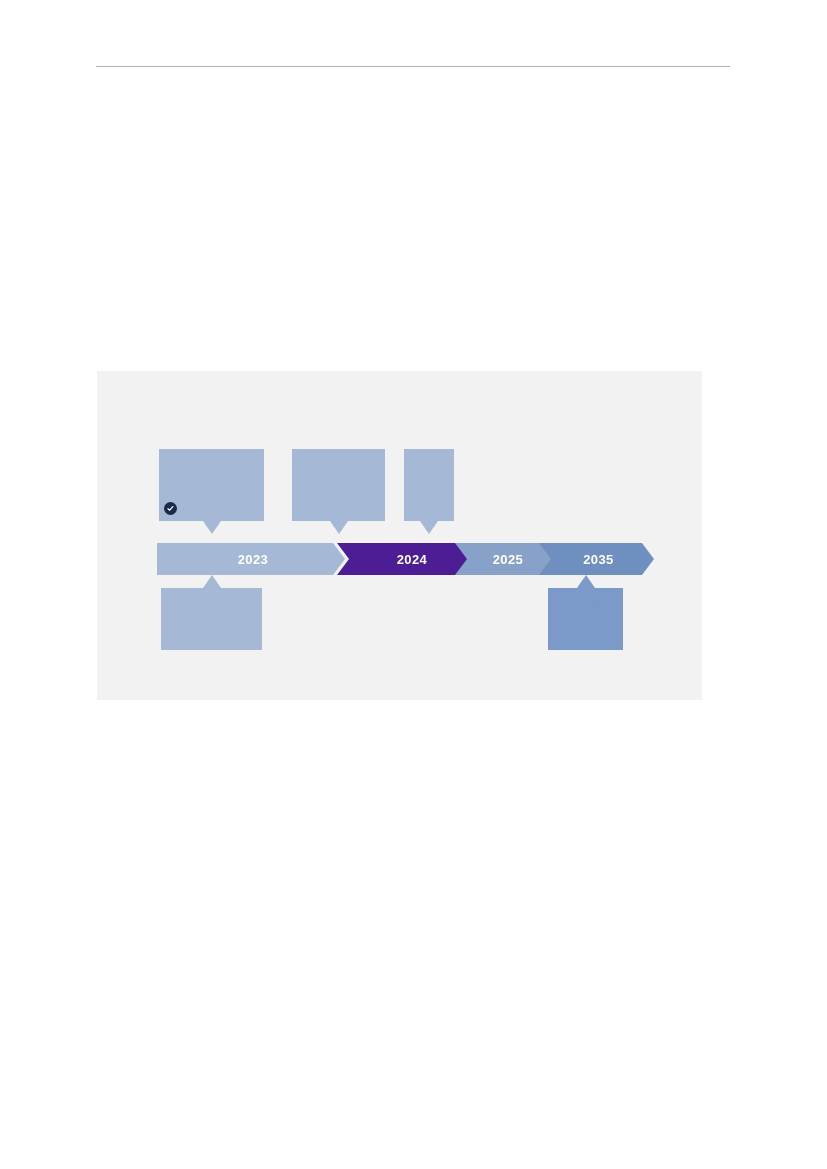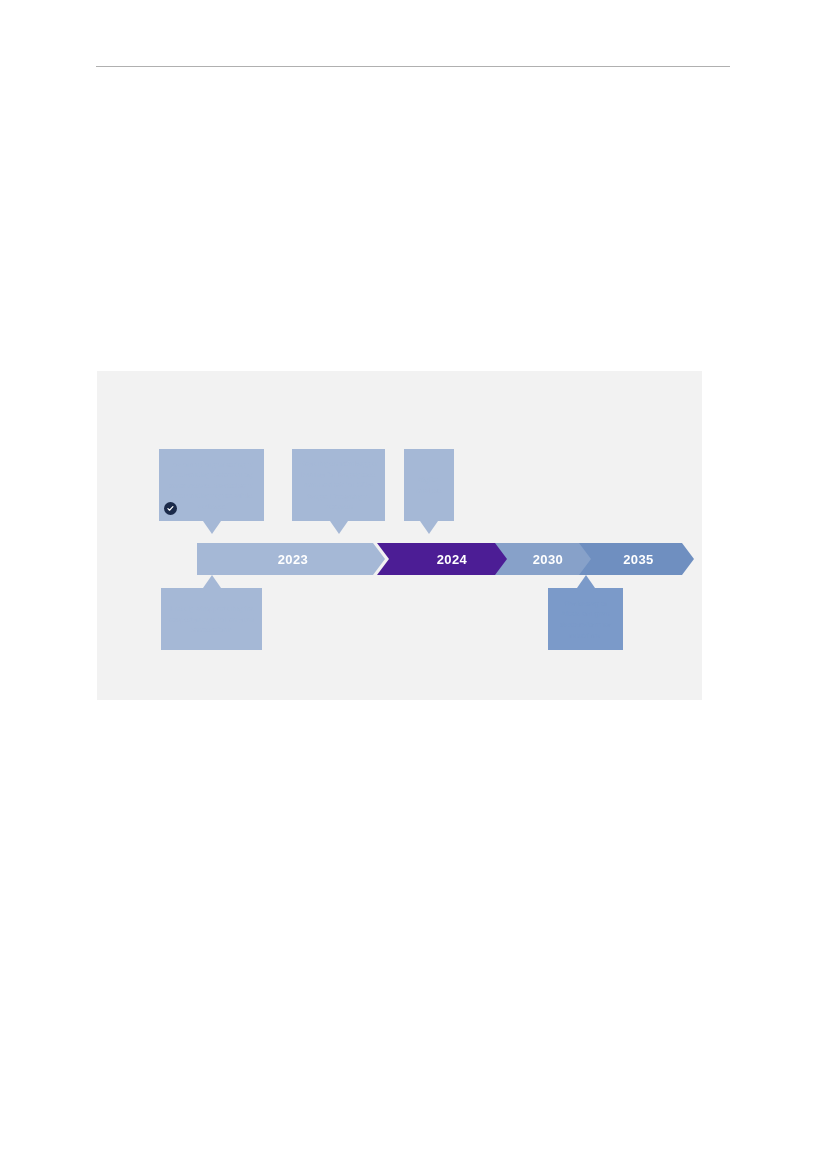--- a/index.html
+++ b/index.html
@@ -35,21 +35,20 @@
     background: #f2f2f2;
   }
 
   
   #timeline-bar {
     position: absolute;
     left: 60px;     
     top: 172px;     
     width: 497px;
     height: 22px;
-    margin-left: 40px;
   }
   .chev-seg {
     position: absolute;
     top: 0;
     height: 32px;
     display: flex;
     align-items: center;
     justify-content: center;
   }
   .chev-label {
@@ -156,21 +155,21 @@
       <span class="chev-label">2023</span>
     </div>
 
     <div class="chev-seg" style="left:180px; width:146px; background:#4c1d95;
                 clip-path: polygon(0 0, 134px 0, 146px 16px, 134px 32px, 0 32px, 12px 16px);">
       <span class="chev-label">2024</span>
     </div>
 
     <div class="chev-seg" style="left:298px; width:102px; background:#87a1c9;
                 clip-path: polygon(0 0, 90px 0, 102px 16px, 90px 32px, 0 32px, 12px 16px);">
-      <span class="chev-label">2030</span>
+      <span class="chev-label">2025</span>
     </div>
 
     <div class="chev-seg" style="left:382px; width:115px; background:#6f8fc0;
                 clip-path: polygon(0 0, 103px 0, 115px 16px, 103px 32px, 0 32px, 12px 16px);">
       <span class="chev-label">2035</span>
     </div>
 
   </div>
 
   <div class="callout callout-bottom" style="left:64px; top:217px; width:101px; height:62px; background:#a5b8d6; color:#a5b8d6;">

